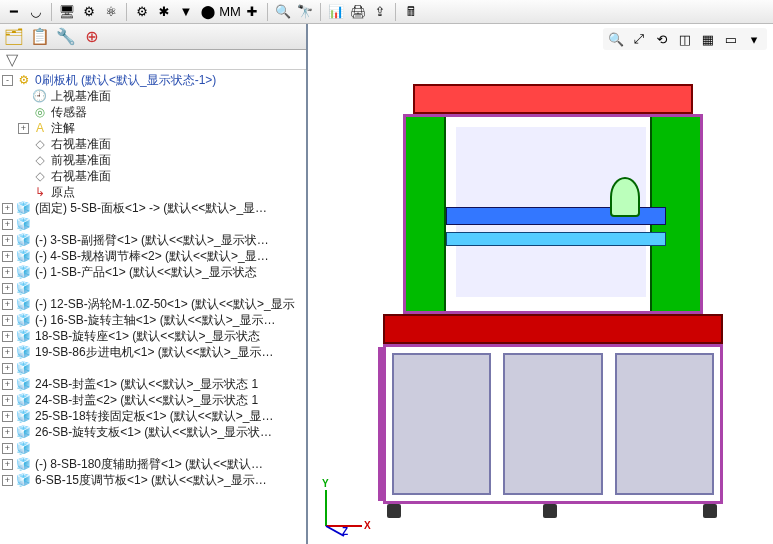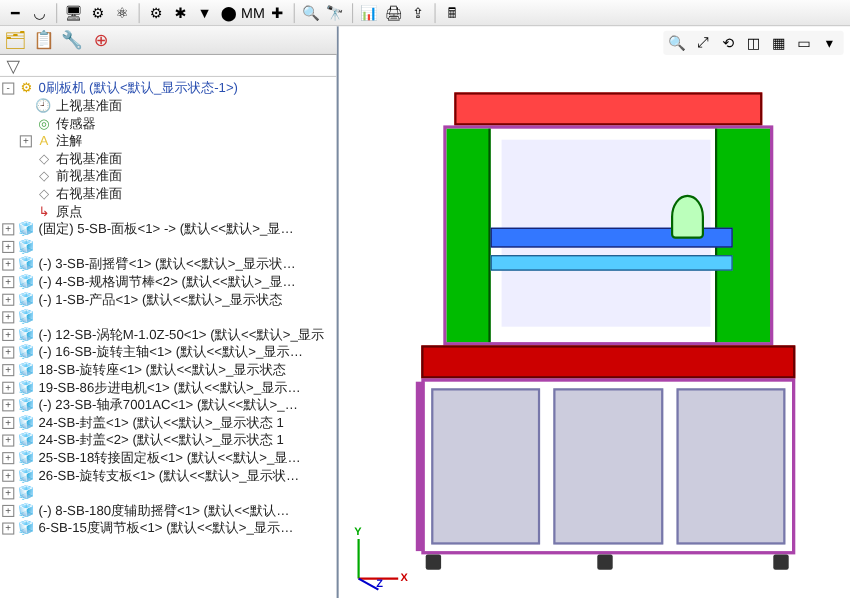--- a/index.html
+++ b/index.html
@@ -213,21 +213,20 @@
           <span class="lbl">18-SB-旋转座&lt;1&gt; (默认&lt;&lt;默认&gt;_显示状态</span>
         </div>
         <div class="tree-row">
           <span class="exp">+</span>
           <span class="ico ico-part">🧊</span>
           <span class="lbl">19-SB-86步进电机&lt;1&gt; (默认&lt;&lt;默认&gt;_显示…</span>
         </div>
         <div class="tree-row">
           <span class="exp">+</span>
           <span class="ico ico-part">🧊</span>
-          <span class="lbl">(-) 23-SB-轴承7001AC&lt;1&gt; (默认&lt;&lt;默认&gt;_…</span>
         </div>
         <div class="tree-row">
           <span class="exp">+</span>
           <span class="ico ico-part">🧊</span>
           <span class="lbl">24-SB-封盖&lt;1&gt; (默认&lt;&lt;默认&gt;_显示状态 1</span>
         </div>
         <div class="tree-row">
           <span class="exp">+</span>
           <span class="ico ico-part">🧊</span>
           <span class="lbl">24-SB-封盖&lt;2&gt; (默认&lt;&lt;默认&gt;_显示状态 1</span>

